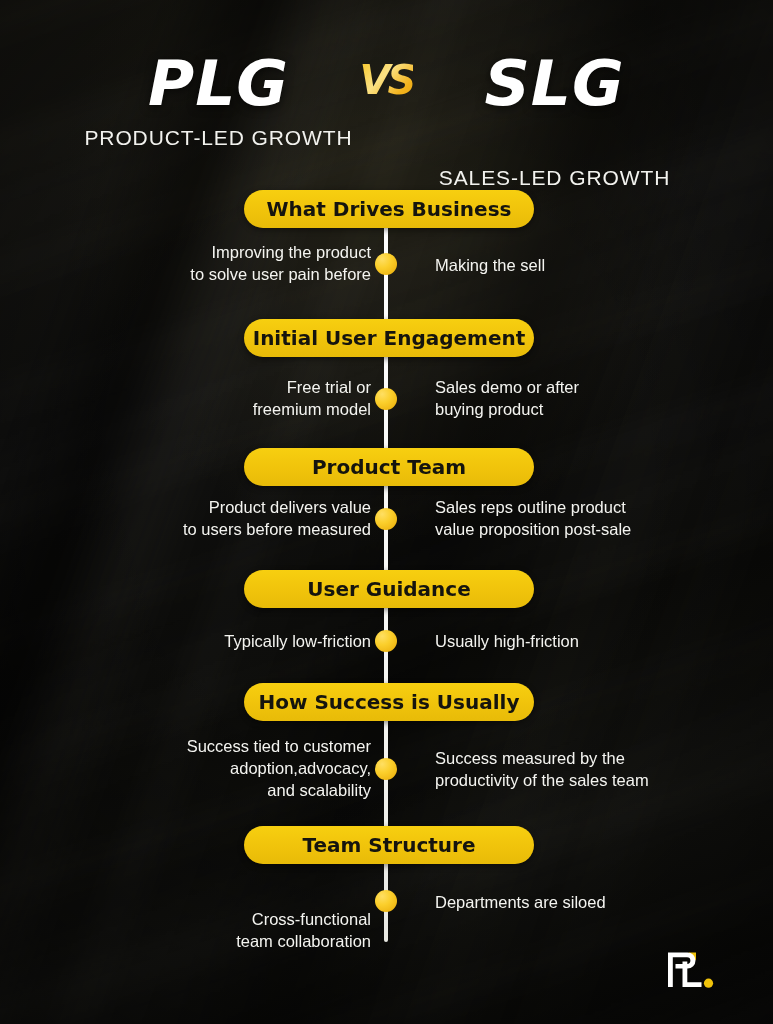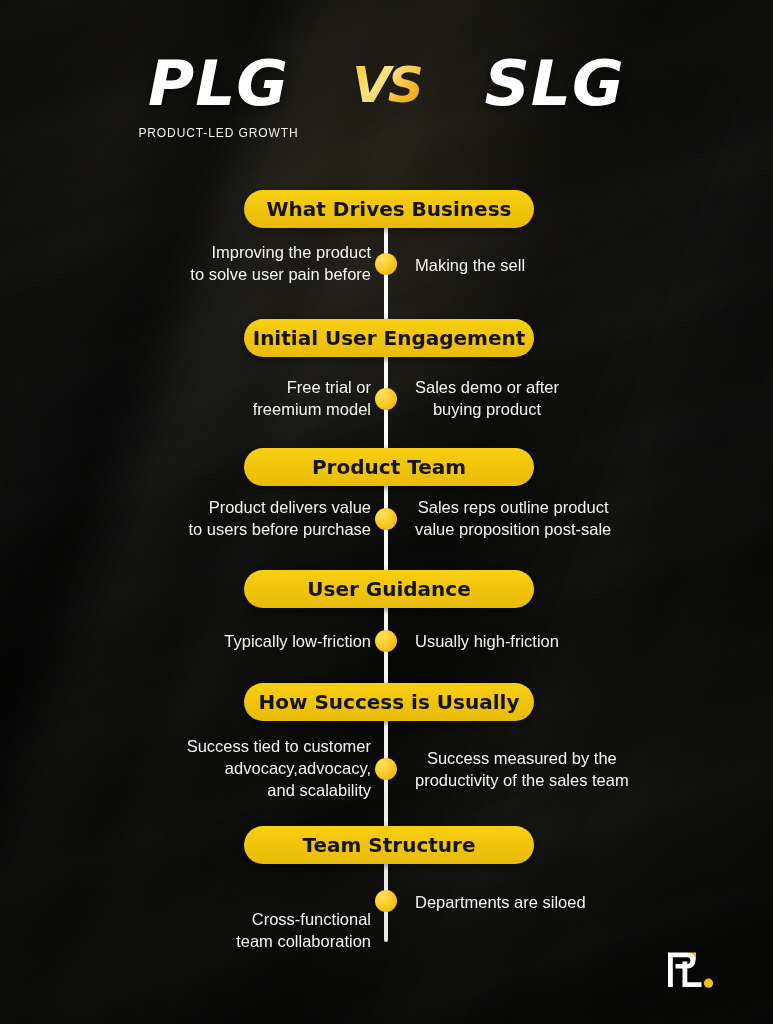--- a/index.html
+++ b/index.html
@@ -78,33 +78,33 @@
     font-weight:900;
     font-style:italic;
     letter-spacing:1px;
     color:#ffffff;
     line-height:1;
     text-shadow:0 2px 10px rgba(0,0,0,.6);
   }
   .subtitle{
     margin-top:11px;
     font-family:"Liberation Sans", sans-serif;
-    font-size:12px;
+    font-size:21px;
     font-weight:400;
     letter-spacing:.9px;
     color:#f2f2ee;
     white-space:nowrap;
   }
   .vs-wrap{
     width:90px; display:flex; align-items:center; justify-content:center;
     padding-top:8px;
   }
   .vs{
     font-family:"DejaVu Sans", sans-serif;
-    font-size:50px; font-weight:900; font-style:italic;
+    font-size:40px; font-weight:900; font-style:italic;
     letter-spacing:-3px;
     line-height:1;
     background:linear-gradient(135deg,#f6c626 0%, #fbe183 42%, #f2b21c 78%, #e8a514 100%);
     -webkit-background-clip:text; background-clip:text;
     -webkit-text-fill-color:transparent; color:transparent;
   }
 
   
   .timeline{
     position:absolute;
@@ -153,21 +153,21 @@
     font-weight:400;
     line-height:1.32;
     color:#f4f4f0;
     white-space:pre-line;
     z-index:7;
   }
   .txt-left{
     right:402px; text-align:right;
   }
   .txt-right{
-    left:415px; text-align:center;
+    left:435px; text-align:left;
   }
 
   
   .logo{
     position:absolute; left:666px; top:951px;
     width:56px; height:38px;
   }
   .logo svg{ display:block; }
 </style>
 </head>
@@ -193,20 +193,21 @@
         <div class="acronym">PLG</div>
         <div class="subtitle">PRODUCT-LED GROWTH</div>
       </div>
 
       <div class="vs-wrap">
         <div class="vs">VS</div>
       </div>
 
       <div class="hcol hcol-right">
         <div class="acronym">SLG</div>
+        <div class="subtitle">SALES-LED GROWTH</div>
       </div>
 
     </div>
 
     <div class="timeline"></div>
 
     <div class="rows">
 
       <div class="section">
         <div class="pill" style="top:190px;">
@@ -228,41 +229,41 @@
         <div class="txt txt-right" style="top:377px;">Sales demo or after
 buying product</div>
       </div>
 
       <div class="section">
         <div class="pill" style="top:448px;">
           <span>Product Team</span>
         </div>
         <div class="dot" style="top:508px;"></div>
         <div class="txt txt-left" style="top:497px;">Product delivers value
-to users before purchase</div>
+to users before measured</div>
         <div class="txt txt-right" style="top:497px;">Sales reps outline product
 value proposition post-sale</div>
       </div>
 
       <div class="section">
         <div class="pill" style="top:570px;">
           <span>User Guidance</span>
         </div>
         <div class="dot" style="top:630px;"></div>
         <div class="txt txt-left" style="top:631px;">Typically low-friction</div>
         <div class="txt txt-right" style="top:631px;">Usually high-friction</div>
       </div>
 
       <div class="section">
         <div class="pill" style="top:683px;">
           <span>How Success is Usually</span>
         </div>
         <div class="dot" style="top:758px;"></div>
         <div class="txt txt-left" style="top:736px;">Success tied to customer
-advocacy,advocacy,
+adoption,advocacy,
 and scalability</div>
         <div class="txt txt-right" style="top:748px;">Success measured by the
 productivity of the sales team</div>
       </div>
 
       <div class="section">
         <div class="pill" style="top:826px;">
           <span>Team Structure</span>
         </div>
         <div class="dot" style="top:890px;"></div>

